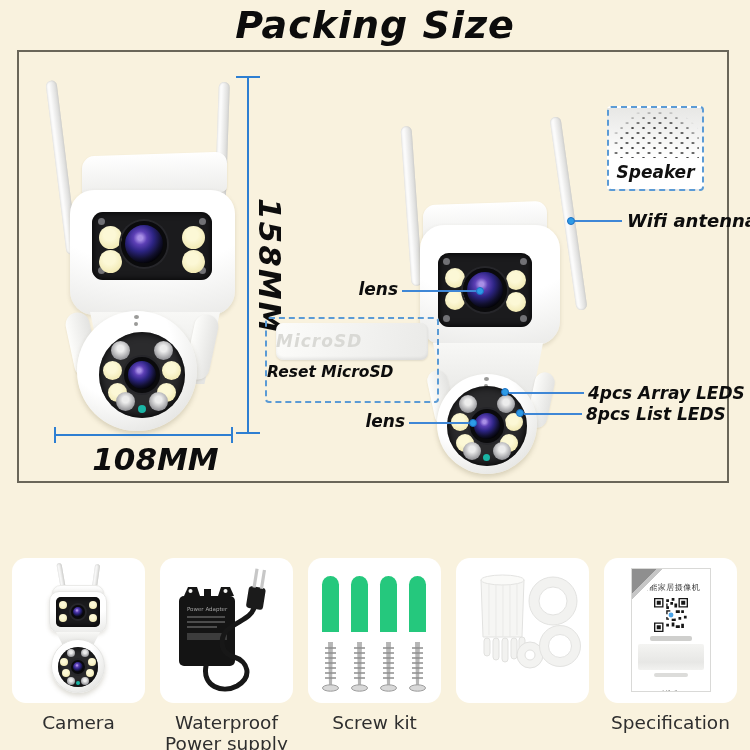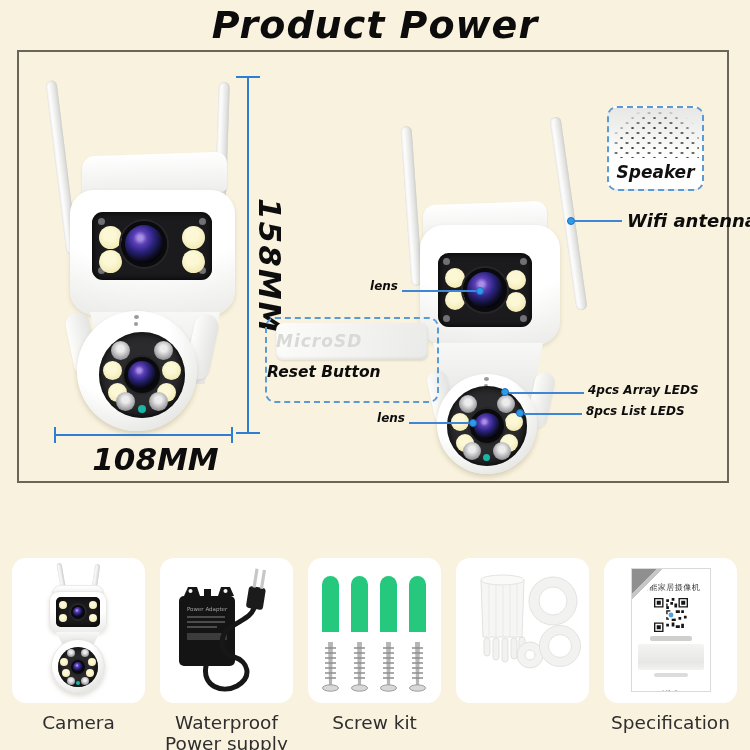--- a/index.html
+++ b/index.html
@@ -28,22 +28,22 @@
 .screw{width:7px;height:7px;border-radius:50%;background:#717175}
 .dot-teal{border-radius:50%;background:#1ab5a5}
 .mic-dot{width:5px;height:4px;border-radius:50%;background:#9a9a98}
 
 .dim-line{position:absolute;background:#2e7fd2;z-index:3}
 .dim-label{position:absolute;font-weight:bold;font-style:italic;color:#0d0d0d;z-index:3}
 .dim-h-label{writing-mode:vertical-rl;font-size:31px;letter-spacing:2px}
 .dim-w-label{font-size:31px;text-align:center}
 .callout-line{position:absolute;height:2px;background:#3f87d6;z-index:4}
 .callout-dot{position:absolute;width:8px;height:8px;border-radius:50%;background:#2d9be6;border:1px solid #1b6fc2;z-index:4}
-.callout-text{position:absolute;font-weight:bold;font-style:italic;font-size:12px;color:#0d0d0d;z-index:4;white-space:nowrap}
-.dashed-box{position:absolute;border:2px dashed #5b9bd5;border-radius:10px;z-index:4}
+.callout-text{position:absolute;font-weight:bold;font-style:italic;font-size:17px;color:#0d0d0d;z-index:4;white-space:nowrap}
+.dashed-box{position:absolute;border:2px dashed #5b9bd5;border-radius:4px;z-index:4}
 .speaker-box{left:607px;top:106px;width:97px;height:85px;background:linear-gradient(#e7e7e5,#ffffff 62%);overflow:hidden}
 .speaker-dots{position:absolute;left:5px;top:3px;width:85px;height:47px;
  background-image:radial-gradient(#474747 1px,transparent 1.4px),radial-gradient(#474747 1px,transparent 1.4px);
  background-size:11px 10px,11px 10px;background-position:2px 2px,7.5px 7px;
  -webkit-mask:radial-gradient(95% 175% at 50% 108%,#000 50%,transparent 66%);
  mask:radial-gradient(95% 175% at 50% 108%,#000 50%,transparent 66%)}
 .speaker-label{position:absolute;bottom:7px;width:100%;text-align:center;font-weight:bold;font-style:italic;font-size:17px}
 .sd-box{left:265px;top:317px;width:174px;height:86px;padding-top:4px;}
 .sd-slot{margin:0 auto;width:152px;height:37px;border-radius:7px;background:linear-gradient(100deg,#fcfcfa,#eaeae8);
  box-shadow:inset 0 -2px 3px rgba(0,0,0,.07),0 1px 2px rgba(0,0,0,.10);
@@ -63,21 +63,21 @@
 .spec-bar{width:42px;height:5px;background:#cfcfcd;border-radius:2px;margin:4px auto 0}
 .spec-sofa{width:66px;height:26px;margin:3px auto 0;background:linear-gradient(#f4f4f2,#e7e7e5 70%,#f2f2f0);border-radius:2px}
 .spec-bar2{width:34px;height:4px;background:#dcdcda;border-radius:2px;margin:3px auto 0}
 .spec-version{text-align:center;font-size:7px;color:#9a9a98;margin-top:12px}
 </style>
 </head>
 <body>
 
 <div class="stage">
 
-  <div class="big-title" style="top:3px">Product Power</div>
+  <div class="big-title" style="top:3px">Packing Size</div>
   <div class="size-box"></div>
 
   <div class="camera" style="left:30px;top:72px;width:220px;height:380px">
     <div class="antenna" style="left:26px;top:8px;height:175px;transform:rotate(-7deg)"></div>
     <div class="antenna" style="left:186px;top:10px;height:165px;transform:rotate(2deg)"></div>
     <div class="cam-ear" style="left:52px;top:96px"></div>
     <div class="cam-ear" style="left:157px;top:98px"></div>
     <div class="cam-cap" style="left:52px;top:82px;width:145px;height:40px;transform:skewY(-2deg)"></div>
     <div class="cam-head" style="left:40px;top:118px;width:165px;height:125px"></div>
     <div class="cam-module" style="left:62px;top:140px;width:120px;height:68px">
@@ -167,21 +167,21 @@
   <div class="callout-line" style="left:575px;top:220px;width:47px"></div>
   <div class="callout-text" style="left:627px;top:210px;font-size:18px">Wifi antenna</div>
 
   <div class="callout-text" style="left:330px;top:279px;width:68px;text-align:right">lens</div>
   <div class="callout-line" style="left:402px;top:290px;width:78px"></div>
   <div class="callout-dot" style="left:476px;top:287px"></div>
 
   <div class="dashed-box sd-box">
     <div class="sd-slot">MicroSD</div>
     <div class="sd-text">
-      <div>Reset Button</div>
+      <div>Reset MicroSD</div>
     </div>
   </div>
 
   <div class="callout-text" style="left:340px;top:411px;width:65px;text-align:right">lens</div>
   <div class="callout-line" style="left:409px;top:422px;width:64px"></div>
   <div class="callout-dot" style="left:469px;top:419px"></div>
 
   <div class="callout-dot" style="left:501px;top:388px"></div>
   <div class="callout-line" style="left:509px;top:392px;width:75px"></div>
   <div class="callout-text" style="left:588px;top:383px">4pcs Array LEDS</div>

